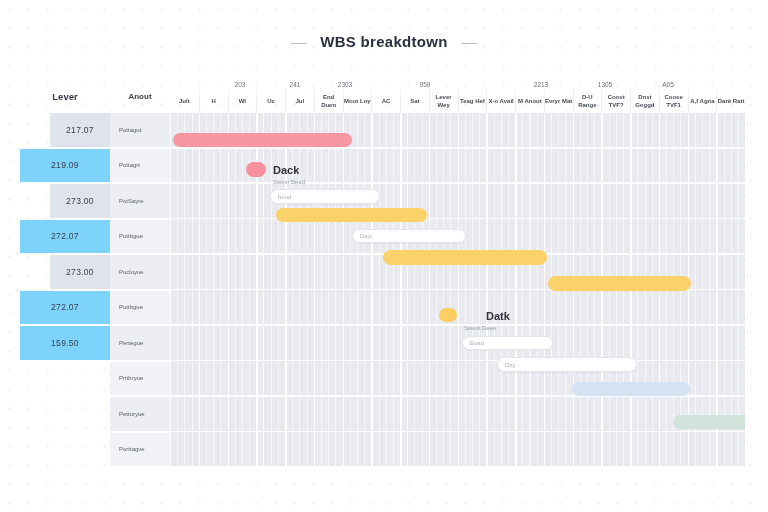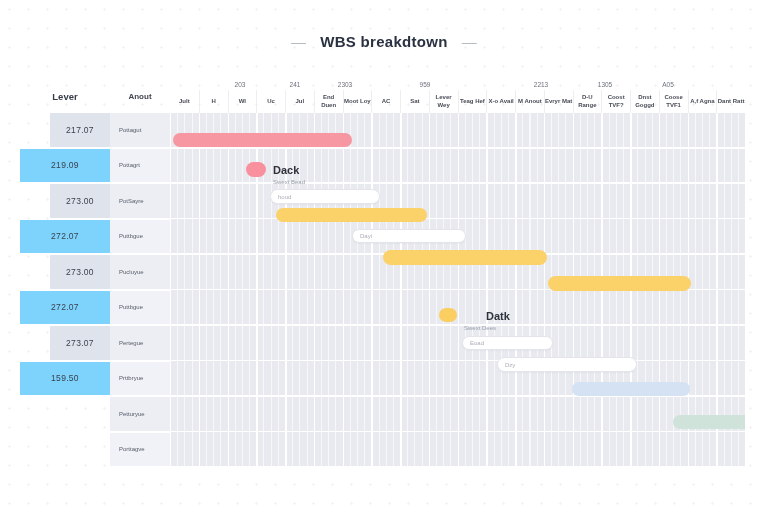--- a/index.html
+++ b/index.html
@@ -108,21 +108,20 @@
     </div>
   </div>
   <div class="tbody">
     <div class="col-dates" id="col-dates">
         <div class="cell date-cell odd">217.07</div>
         <div class="cell date-cell even">219.09</div>
         <div class="cell date-cell odd">273.00</div>
         <div class="cell date-cell even">272.07</div>
         <div class="cell date-cell odd">273.00</div>
         <div class="cell date-cell even">272.07</div>
-        <div class="cell date-cell odd">273.07</div>
         <div class="cell date-cell even">159.50</div>
       </div>
     <div class="col-tasks" id="col-tasks">
         <div class="cell task-cell odd">Pottagut</div>
         <div class="cell task-cell even">Pottagrt</div>
         <div class="cell task-cell odd">PotSayre</div>
         <div class="cell task-cell even">Puttbgue</div>
         <div class="cell task-cell odd">Pucluyue</div>
         <div class="cell task-cell even">Puttbgue</div>
         <div class="cell task-cell odd">Pertegue</div>

